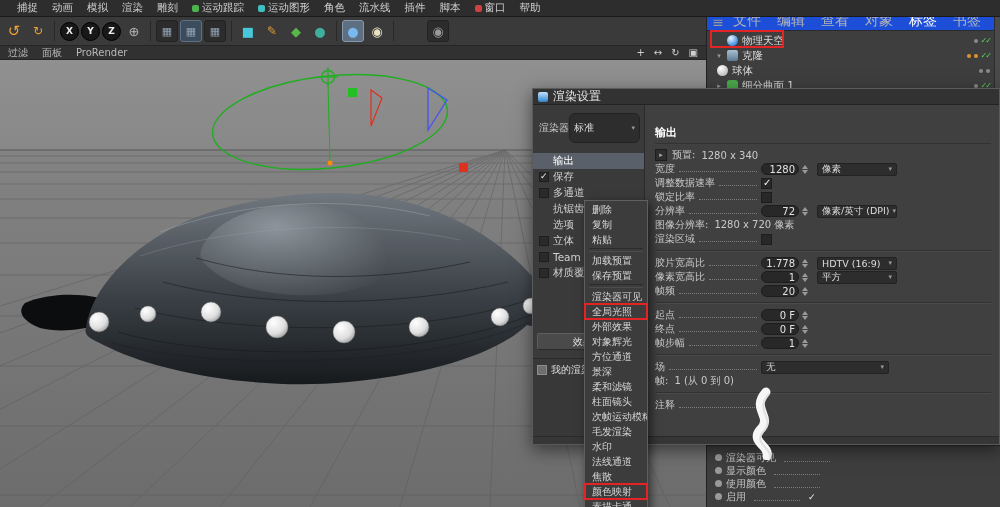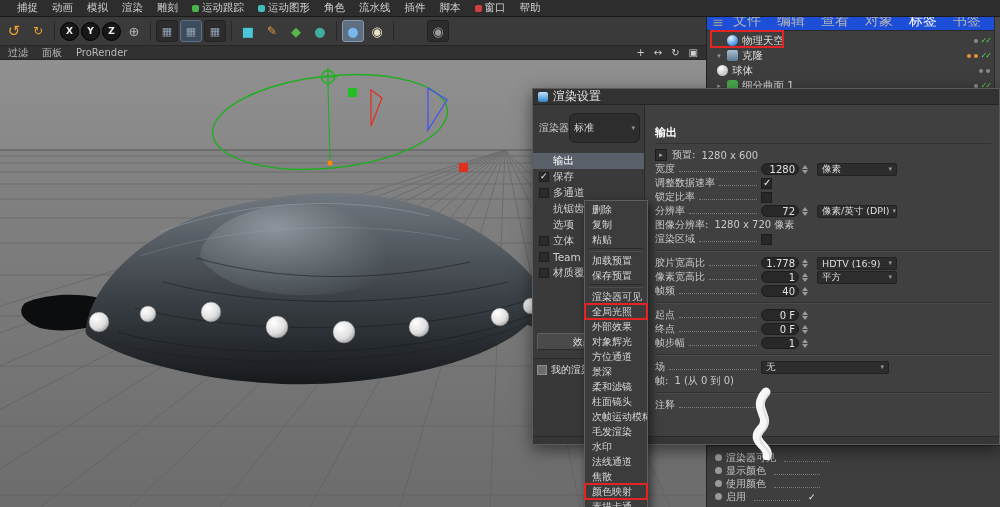--- a/index.html
+++ b/index.html
@@ -416,21 +416,21 @@
         </div>
       </div>
     </div>
 
     <div class="dlg-right">
       <div class="out-header">输出</div>
 
       <div class="orow">
         <span class="preset-btn"></span>
         <span class="plabel">预置:</span>
-        <span class="oval">1280 x 600</span>
+        <span class="oval">1280 x 340</span>
       </div>
 
       <div class="orow">
         <span class="olabel">
             <span>宽度</span>
             <span class="dots"></span>
           </span>
         <span class="ofield">1280</span>
         <span class="stepper">
             <i class="su"></i>
@@ -516,21 +516,21 @@
         <span class="odrop">
             <span>平方</span>
           </span>
       </div>
 
       <div class="orow">
         <span class="olabel">
             <span>帧频</span>
             <span class="dots"></span>
           </span>
-        <span class="ofield">40</span>
+        <span class="ofield">20</span>
         <span class="stepper">
             <i class="su"></i>
             <i class="sd"></i>
           </span>
       </div>
 
       <div class="osep"></div>
 
 
       <div class="orow">

